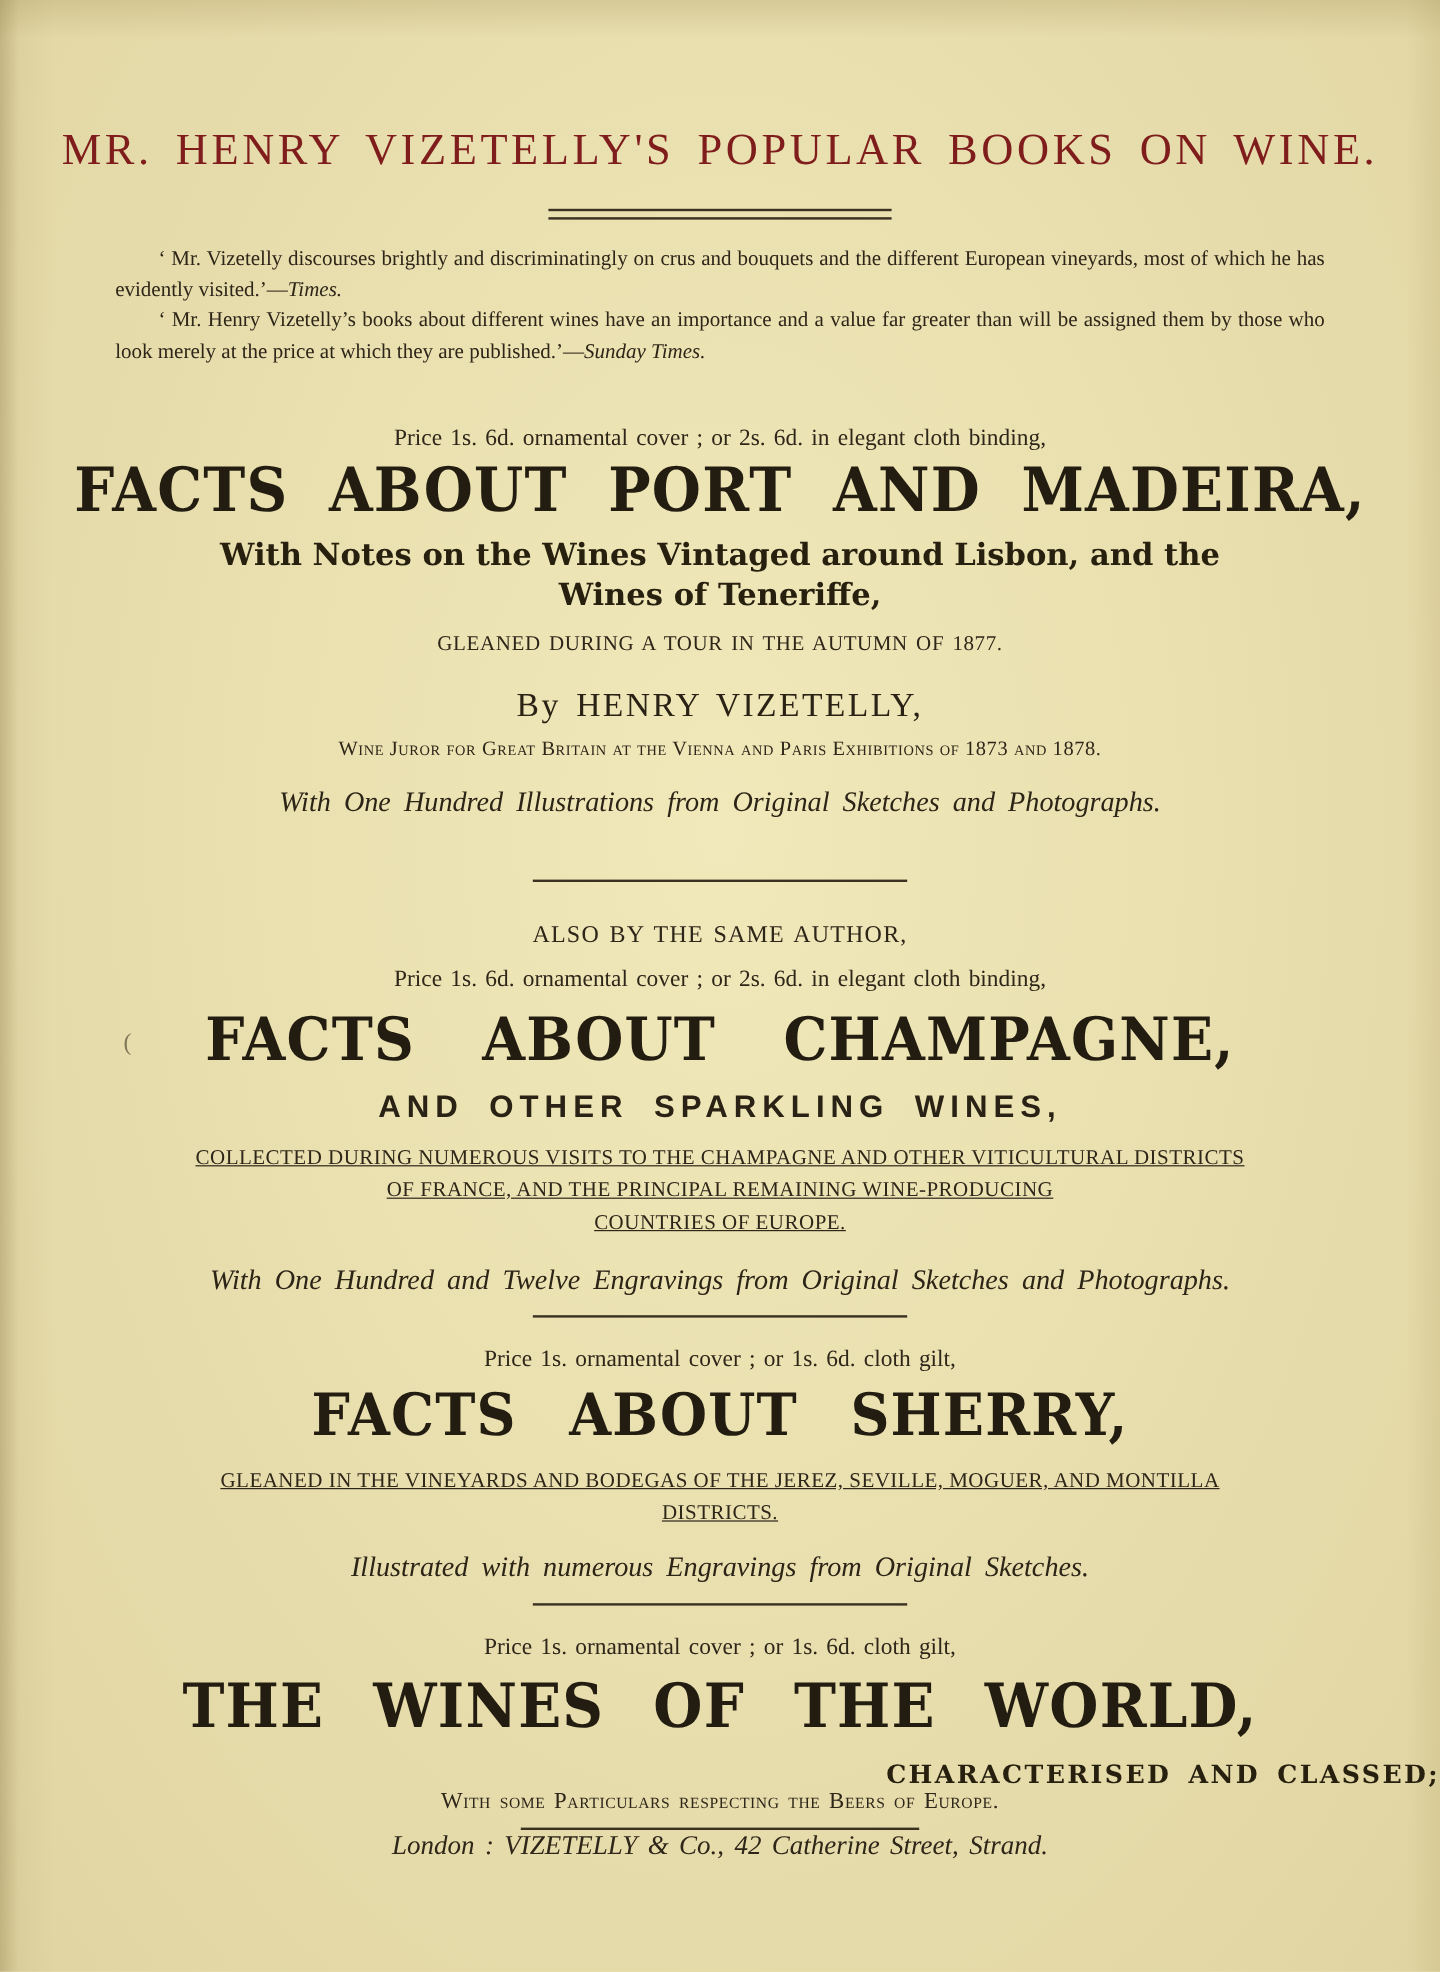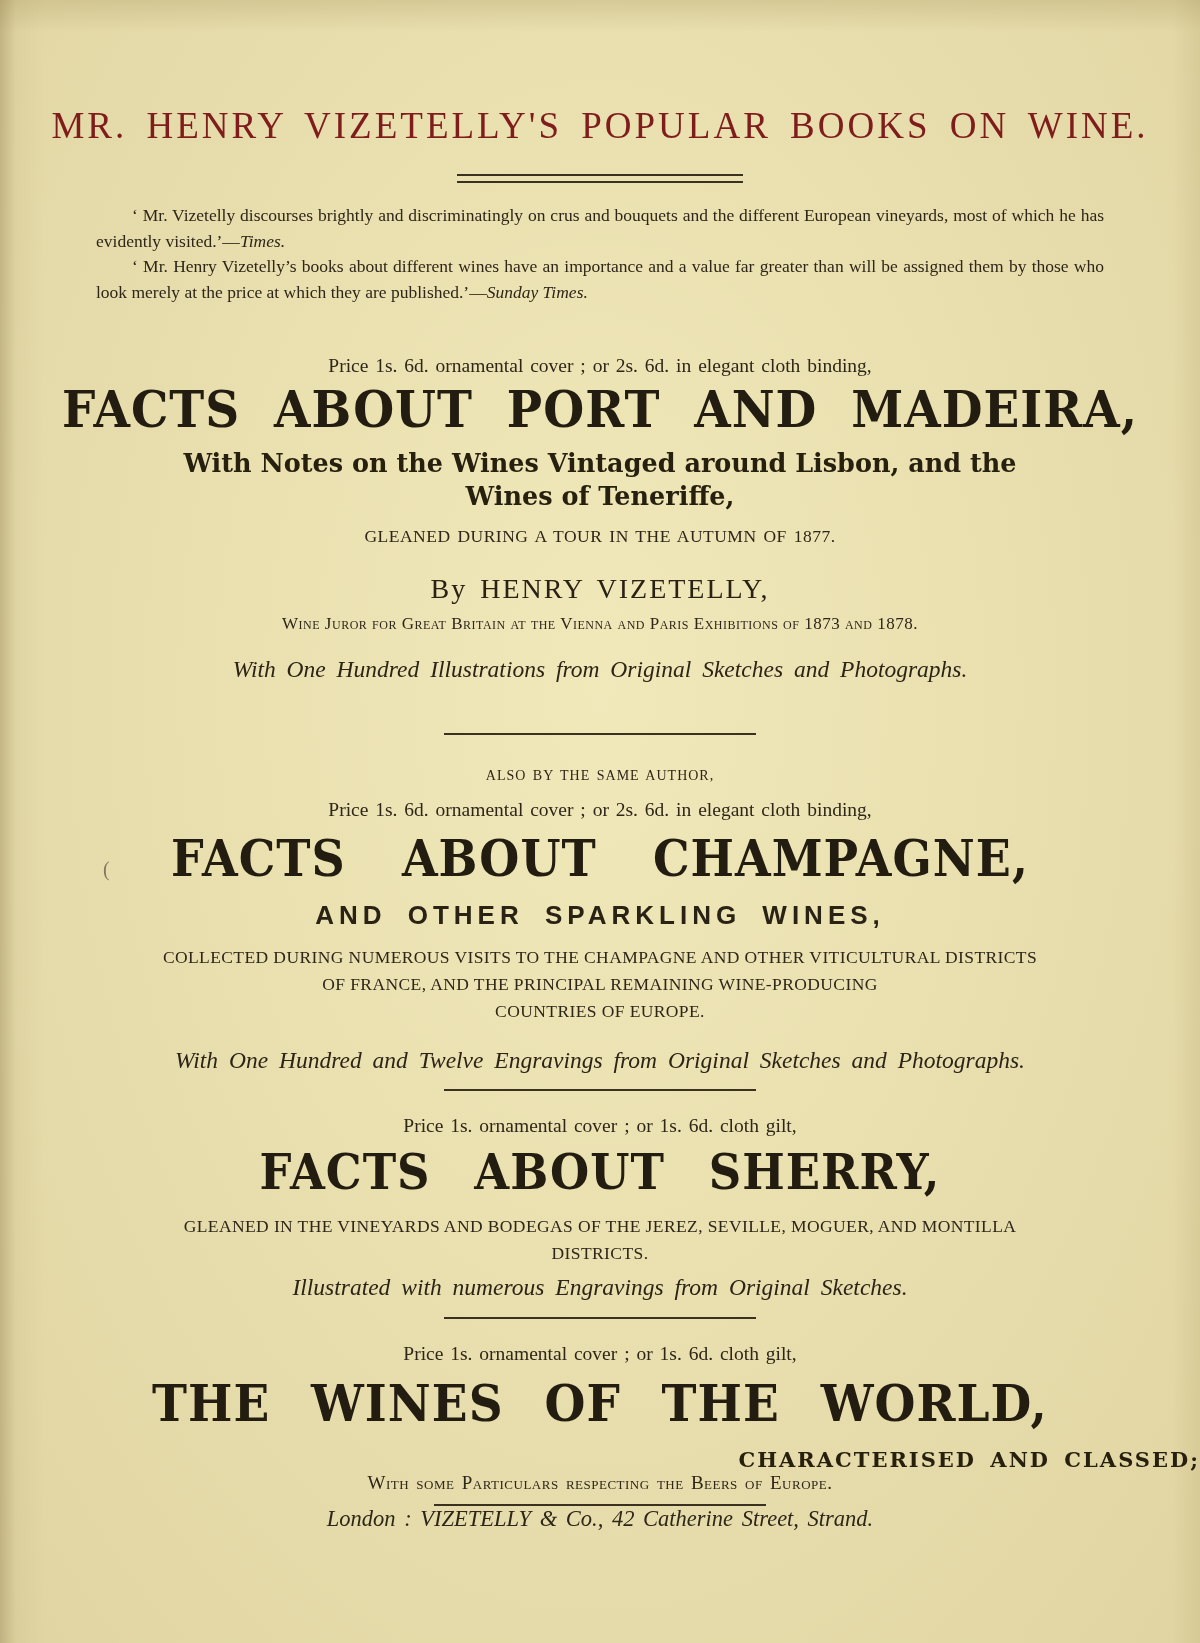--- a/index.html
+++ b/index.html
@@ -52,40 +52,40 @@
   .subtitle-port { margin-top:10px; font-family:"DejaVu Serif", serif; font-weight:bold; font-size:25.5px; line-height:33px; color:#27200f; }
   .caps-note { font-size:17.5px; letter-spacing:0.5px; word-spacing:2px; }
   .note-port { margin-top:13px; }
   .byline { margin-top:26px; font-size:28px; letter-spacing:2px; word-spacing:4px; color:#2a2214; }
   .smallcaps { font-variant:small-caps; }
   .credentials { margin-top:9px; font-size:17px; letter-spacing:0.5px; }
   .illus { font-style:italic; font-size:23.5px; word-spacing:5px; color:#2c2416; }
   .illus-1 { margin-top:22px; }
   .section-rule { width:312px; border-top:2px solid #3a3120; margin:0 auto; }
   .rule-1 { margin-top:50px; }
-  .also-by { margin-top:33px; font-size:14px; letter-spacing:1px; }
+  .also-by { margin-top:33px; font-size:20px; letter-spacing:1px; }
   .price-2 { margin-top:15px; }
   .title-champagne { margin-top:10px; font-size:46px; line-height:56px; word-spacing:0.85em; letter-spacing:1px; }
   .subtitle-champagne {
     margin-top:13px;
     font-family:"Liberation Sans", sans-serif;
     font-weight:bold;
     font-size:26px;
     letter-spacing:5px;
     word-spacing:9px;
     color:#2a2315;
   }
-  .desc { font-size:17.5px; line-height:27px; letter-spacing:0.4px; }
+  .desc { font-size:17.5px; line-height:27px; letter-spacing:0.4px;text-decoration:underline; }
   .desc-champagne { margin-top:13px; }
   .illus-2 { margin-top:22px; }
   .rule-2 { margin-top:15px; }
   .price-3 { margin-top:24px; }
   .title-sherry { margin-top:9px; font-size:45px; line-height:54px; word-spacing:0.6em; letter-spacing:1px; }
   .desc-sherry { margin-top:13px; }
-  .illus-3 { margin-top:7px; }
+  .illus-3 { margin-top:19px; }
   .rule-3 { margin-top:16px; }
   .price-4 { margin-top:24px; }
   .title-world { margin-top:11px; font-size:47px; line-height:56px; word-spacing:0.5em; letter-spacing:1px; }
   .subtitle-world { margin-top:15px; font-family:"DejaVu Serif", serif; font-weight:bold; font-size:21px; letter-spacing:2px; word-spacing:5px; color:#27200f;text-align:right; }
   .particulars { font-size:19px; letter-spacing:0.5px; word-spacing:2px; }
   .rule-4 { margin-top:10px; width:332px; }
   .imprint { font-style:italic; font-size:22.5px; word-spacing:3px; }
   .scan-artifact { position:absolute; left:103px; top:858px; font-size:20px; opacity:0.55; }
 </style>
 </head>

